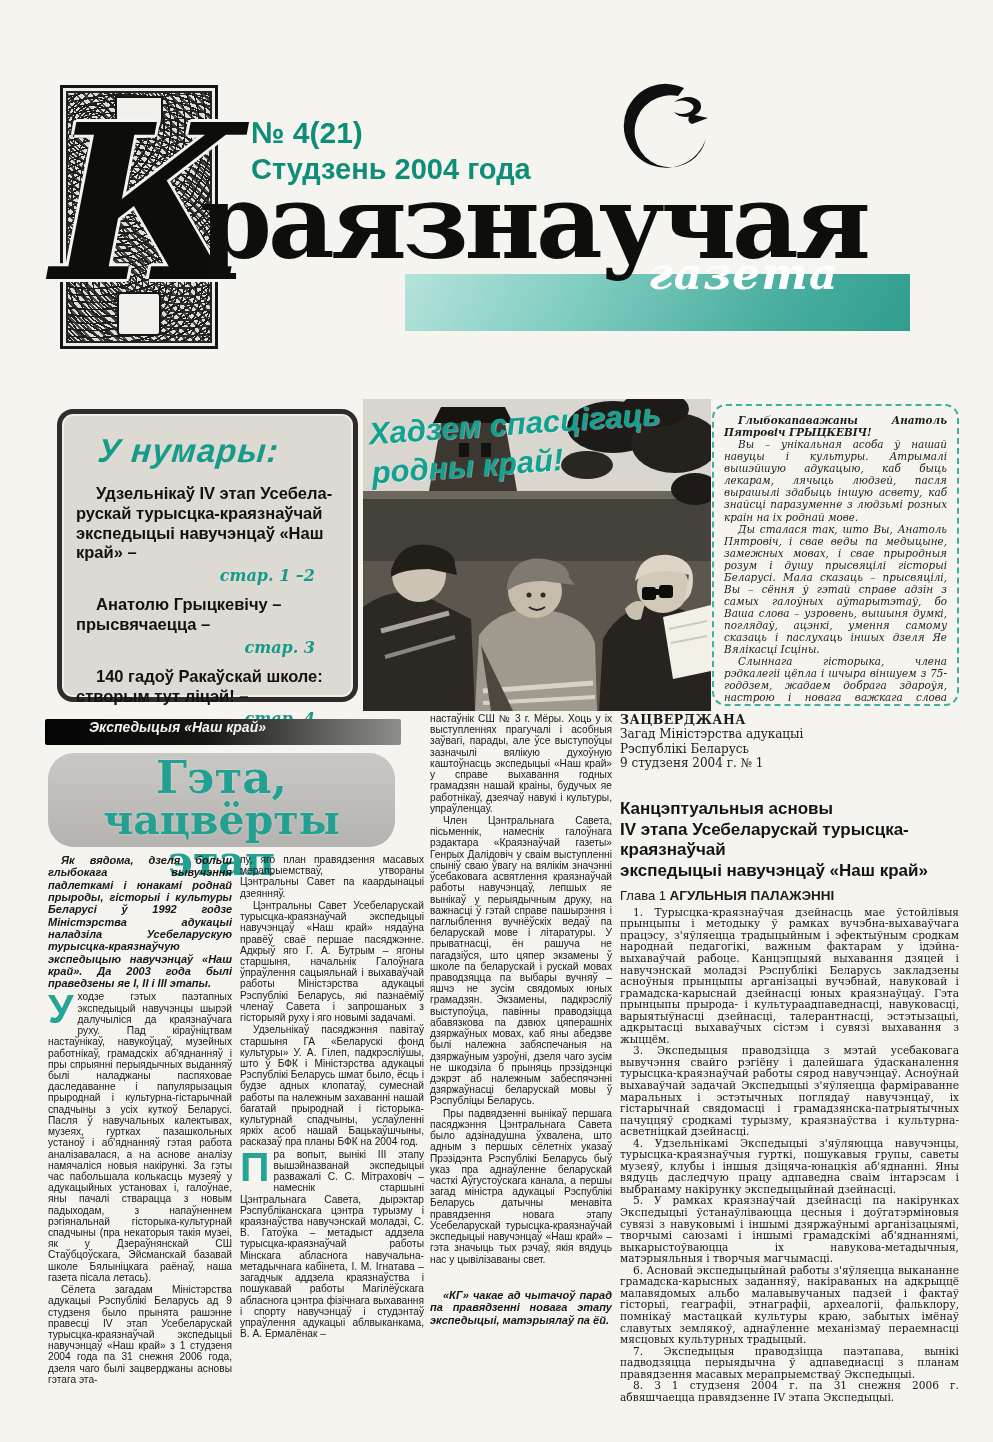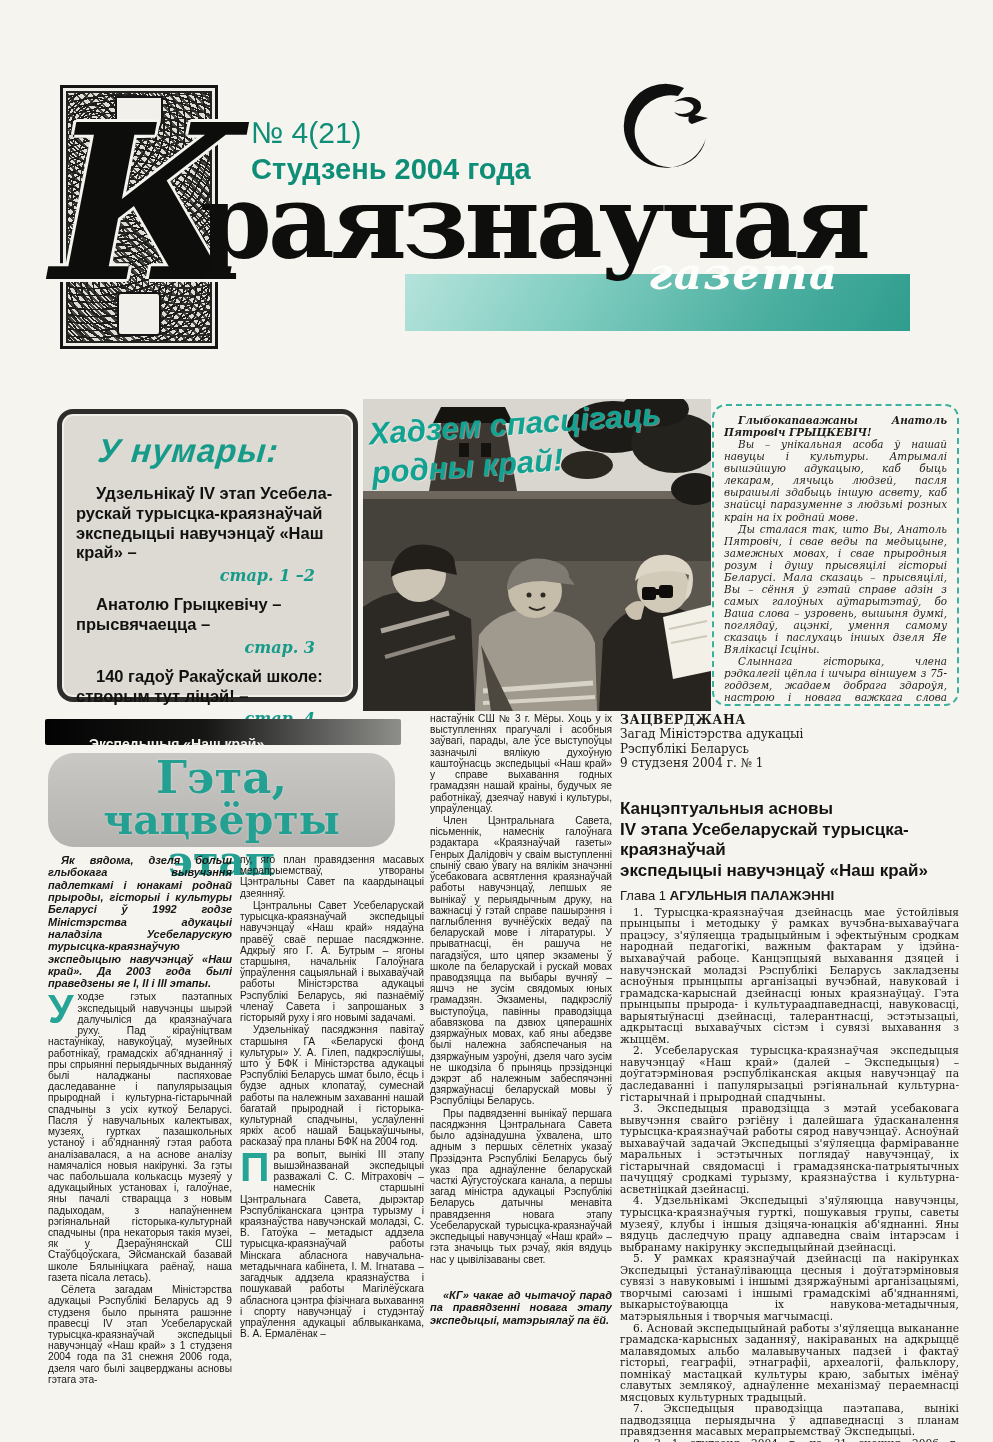--- a/index.html
+++ b/index.html
@@ -15,21 +15,21 @@
        repeating-radial-gradient(circle at 40% 75%, #1d1d1b 0 1.5px, transparent 1.5px 6px),
        repeating-linear-gradient(45deg, #474743 0 2px, #dedcd3 2px 6px);
      box-shadow:inset 0 0 0 3px #efeee8, inset 0 0 0 5px #232321;}
   .initial-frame .shield{position:absolute;left:50%;top:8px;transform:translateX(-50%);width:44px;height:40px;
      background:#f1f0ea;border:2px solid #161616;border-radius:0 0 22px 22px;}
   .initial-frame .emblem{position:absolute;left:50%;bottom:10px;transform:translateX(-50%);width:40px;height:40px;
      background:#f1f0ea;border:2px solid #161616;border-radius:4px;}
   .initial-letter{position:absolute;left:-12px;top:8px;width:180px;text-align:center;
      font-family:"DejaVu Serif",serif;font-weight:bold;font-style:italic;font-size:215px;line-height:1;color:#0d0d0c;
      text-shadow:3px 0 0 #f5f4ef,-3px 0 0 #f5f4ef,0 3px 0 #f5f4ef,0 -3px 0 #f5f4ef,2px 2px 0 #f5f4ef,-2px -2px 0 #f5f4ef;}
-  .issue-no{left:251px;top:116px;font-size:30px;font-weight:normal;color:#0e8d77;}
+  .issue-no{left:251px;top:116px;font-size:30px;font-weight:bold;color:#0e8d77;}
   .issue-date{left:251px;top:153px;font-size:29px;font-weight:bold;color:#0e8d77;}
   .mast-title{left:200px;top:165px;font-family:"DejaVu Serif",serif;font-weight:bold;font-size:103px;line-height:1.1;
      letter-spacing:-4px;color:#0e0e0d;z-index:3;}
   .teal-band{left:405px;top:274px;width:505px;height:57px;z-index:1;
      background:linear-gradient(120deg,#b5e3db 0%,#7fccc0 35%,#4db0a1 70%,#2f9d8e 100%);}
   .gazeta{left:648px;top:252px;z-index:4;font-family:"DejaVu Serif",serif;font-weight:bold;font-style:italic;
      font-size:44px;line-height:1;color:#fdfdfb;letter-spacing:1px;}
   .bird-logo{left:618px;top:80px;width:96px;height:104px;z-index:2;}
 
   
@@ -52,21 +52,21 @@
   
   .letter-box{left:712px;top:404px;width:247px;height:302px;border:2px dashed #3cb1a0;border-radius:14px;
      padding:8px 10px;box-sizing:border-box;font-family:"DejaVu Serif",serif;font-style:italic;
      font-size:10.4px;line-height:1.16;text-align:justify;color:#1c1c1a;overflow:hidden;}
   .letter-box p{margin:0;text-indent:14px;}
   .letter-box p.salute{font-weight:bold;}
 
   
   .kicker{left:45px;top:719px;width:356px;height:26px;border-radius:2px;
      background:linear-gradient(90deg,#030303 0%,#161615 45%,#8e8e8b 100%);}
-  .kicker span{display:block;padding:17px 0 0 44px;color:#f4f3ee;font-size:14px;font-weight:bold;}
+  .kicker span{display:block;padding:0 0 0 44px;color:#f4f3ee;font-size:14px;font-weight:bold;font-style:italic;}
   .headline-box{left:48px;top:753px;width:347px;height:94px;border-radius:26px;
      background:linear-gradient(180deg,#c9c8c4 0%,#b4b3af 100%);text-align:center;}
   .headline-box .l1{margin-top:2px;font-family:"DejaVu Serif",serif;font-weight:bold;font-size:45px;line-height:1.0;
      color:#23a092;text-shadow:0 0 2px rgba(255,255,255,.55);}
   .headline-box .l2{font-family:"DejaVu Serif",serif;font-weight:bold;font-size:41px;line-height:1.0;
      color:#23a092;text-shadow:0 0 2px rgba(255,255,255,.55);}
 
   .col{font-size:10.2px;line-height:1.1;text-align:justify;color:#171716;overflow:hidden;}
   .col p{margin:0 0 1px 0;text-indent:13px;}
   .col1{left:48px;top:854px;width:184px;height:548px;}
@@ -227,21 +227,20 @@
       <span style="display:block">Канцэптуальныя асновы</span>
       <span style="display:block">IV этапа Усебеларускай турысцка-краязнаўчай</span>
       <span style="display:block">экспедыцыі навучэнцаў «Наш край»</span>
     </div>
     <div class="chapter">
       <span>Глава 1</span>
       <b>АГУЛЬНЫЯ ПАЛАЖЭННІ</b>
     </div>
     <div class="decree-text">
       <p>1. Турысцка-краязнаўчая дзейнасць мае ўстойлівыя прынцыпы і методыку ў рамках вучэбна-выхаваўчага працэсу, з'яўляецца традыцыйным і эфектыўным сродкам народнай педагогікі, важным фактарам у ідэйна-выхаваўчай рабоце. Канцэпцыяй выхавання дзяцей і навучэнскай моладзі Рэспублікі Беларусь закладзены асноўныя прынцыпы арганізацыі вучэбнай, навуковай і грамадска-карыснай дзейнасці юных краязнаўцаў. Гэта прынцыпы прырода- і культураадпаведнасці, навуковасці, варыятыўнасці дзейнасці, талерантнасці, эстэтызацыі, адкрытасці выхаваўчых сістэм і сувязі выхавання з жыццём.</p>
-      <p>2. Усебеларуская турысцка-краязнаўчая экспедыцыя навучэнцаў «Наш край» (далей – Экспедыцыя) – доўгатэрміновая рэспубліканская акцыя навучэнцаў па даследаванні і папулярызацыі рэгіянальнай культурна-гістарычнай і прыроднай спадчыны.</p>
       <p>3. Экспедыцыя праводзіцца з мэтай усебаковага вывучэння свайго рэгіёну і далейшага ўдасканалення турысцка-краязнаўчай работы сярод навучэнцаў. Асноўнай выхаваўчай задачай Экспедыцыі з'яўляецца фарміраванне маральных і эстэтычных поглядаў навучэнцаў, іх гістарычнай свядомасці і грамадзянска-патрыятычных пачуццяў сродкамі турызму, краязнаўства і культурна-асветніцкай дзейнасці.</p>
       <p>4. Удзельнікамі Экспедыцыі з'яўляюцца навучэнцы, турысцка-краязнаўчыя гурткі, пошукавыя групы, саветы музеяў, клубы і іншыя дзіцяча-юнацкія аб'яднанні. Яны вядуць даследчую працу адпаведна сваім інтарэсам і выбранаму накірунку экспедыцыйнай дзейнасці.</p>
       <p>5. У рамках краязнаўчай дзейнасці па накірунках Экспедыцыі ўстанаўліваюцца цесныя і доўгатэрміновыя сувязі з навуковымі і іншымі дзяржаўнымі арганізацыямі, творчымі саюзамі і іншымі грамадскімі аб'яднаннямі, выкарыстоўваюцца іх навукова-метадычныя, матэрыяльныя і творчыя магчымасці.</p>
       <p>6. Асновай экспедыцыйнай работы з'яўляецца выкананне грамадска-карысных заданняў, накіраваных на адкрыццё малавядомых альбо малавывучаных падзей і фактаў гісторыі, геаграфіі, этнаграфіі, археалогіі, фальклору, помнікаў мастацкай культуры краю, забытых імёнаў славутых землякоў, аднаўленне механізмаў пераемнасці мясцовых культурных традыцый.</p>
       <p>7. Экспедыцыя праводзіцца паэтапава, вынікі падводзяцца перыядычна ў адпаведнасці з планам правядзення масавых мерапрыемстваў Экспедыцыі.</p>
       <p>8. З 1 студзеня 2004 г. па 31 снежня 2006 г. абвяшчаецца правядзенне IV этапа Экспедыцыі.</p>
 
     </div>
 
   </div>

